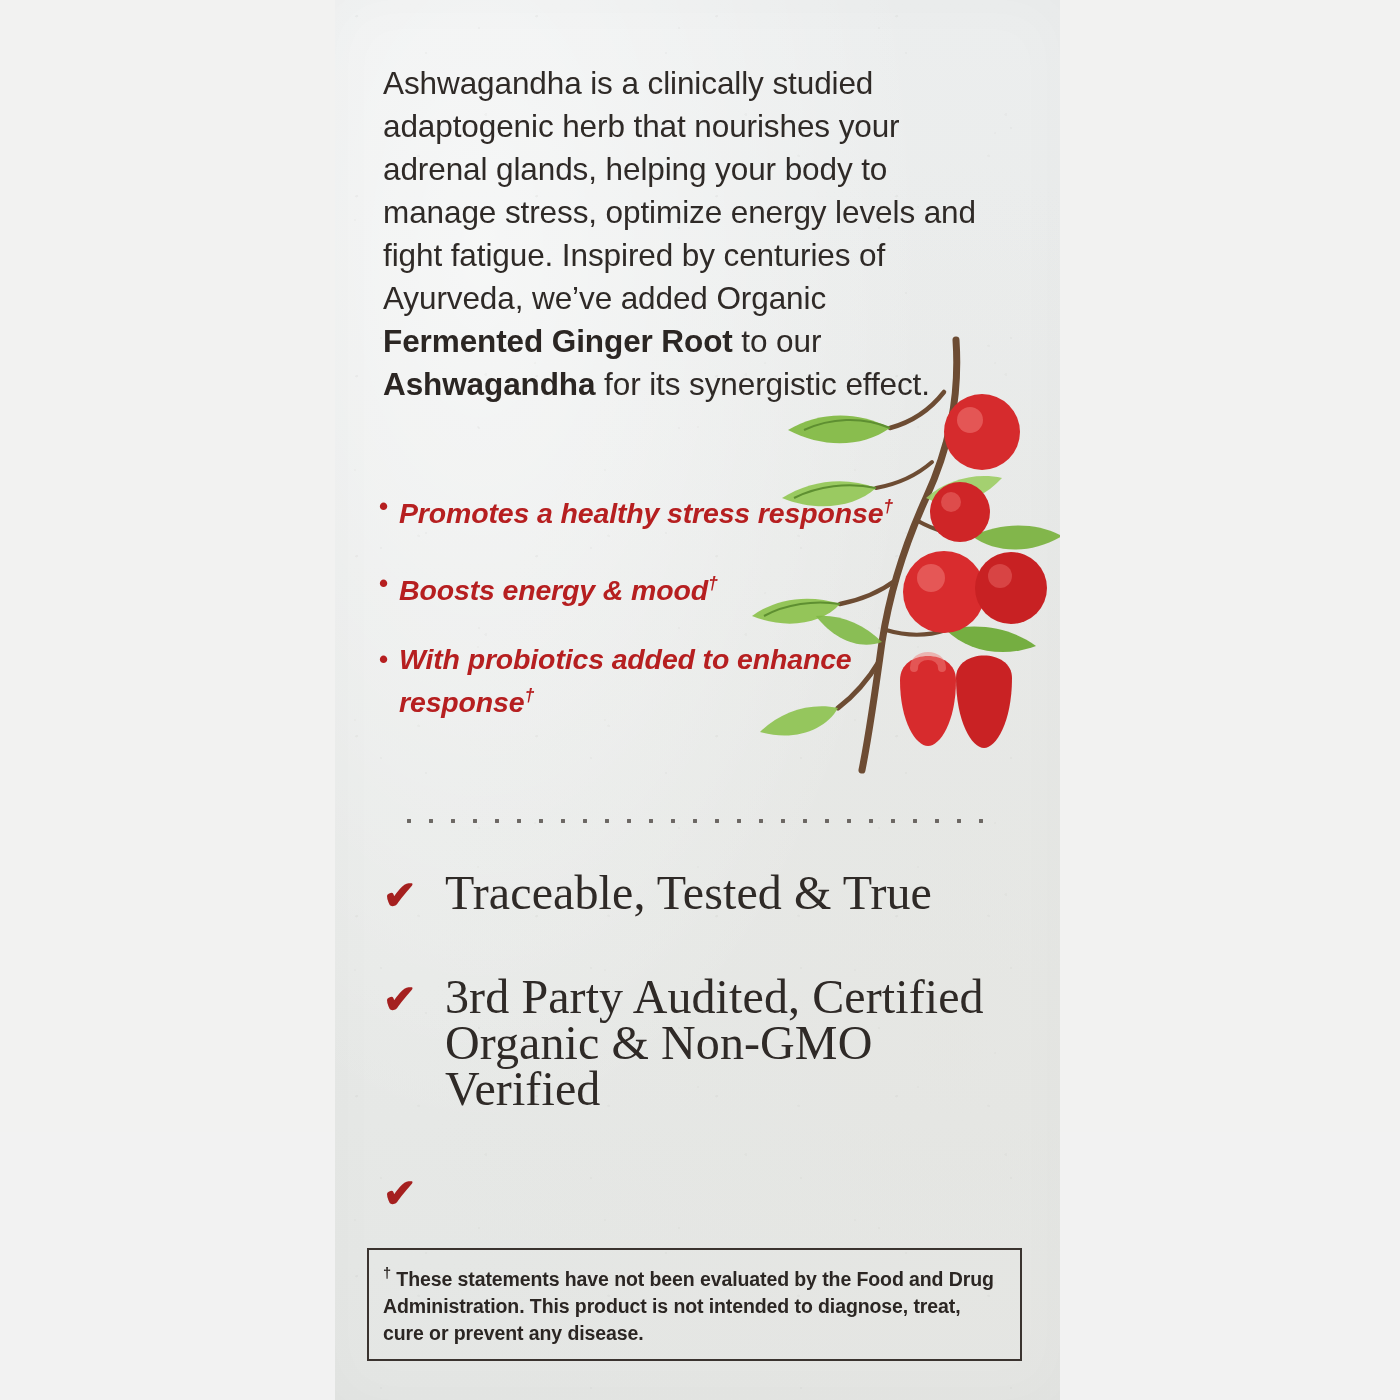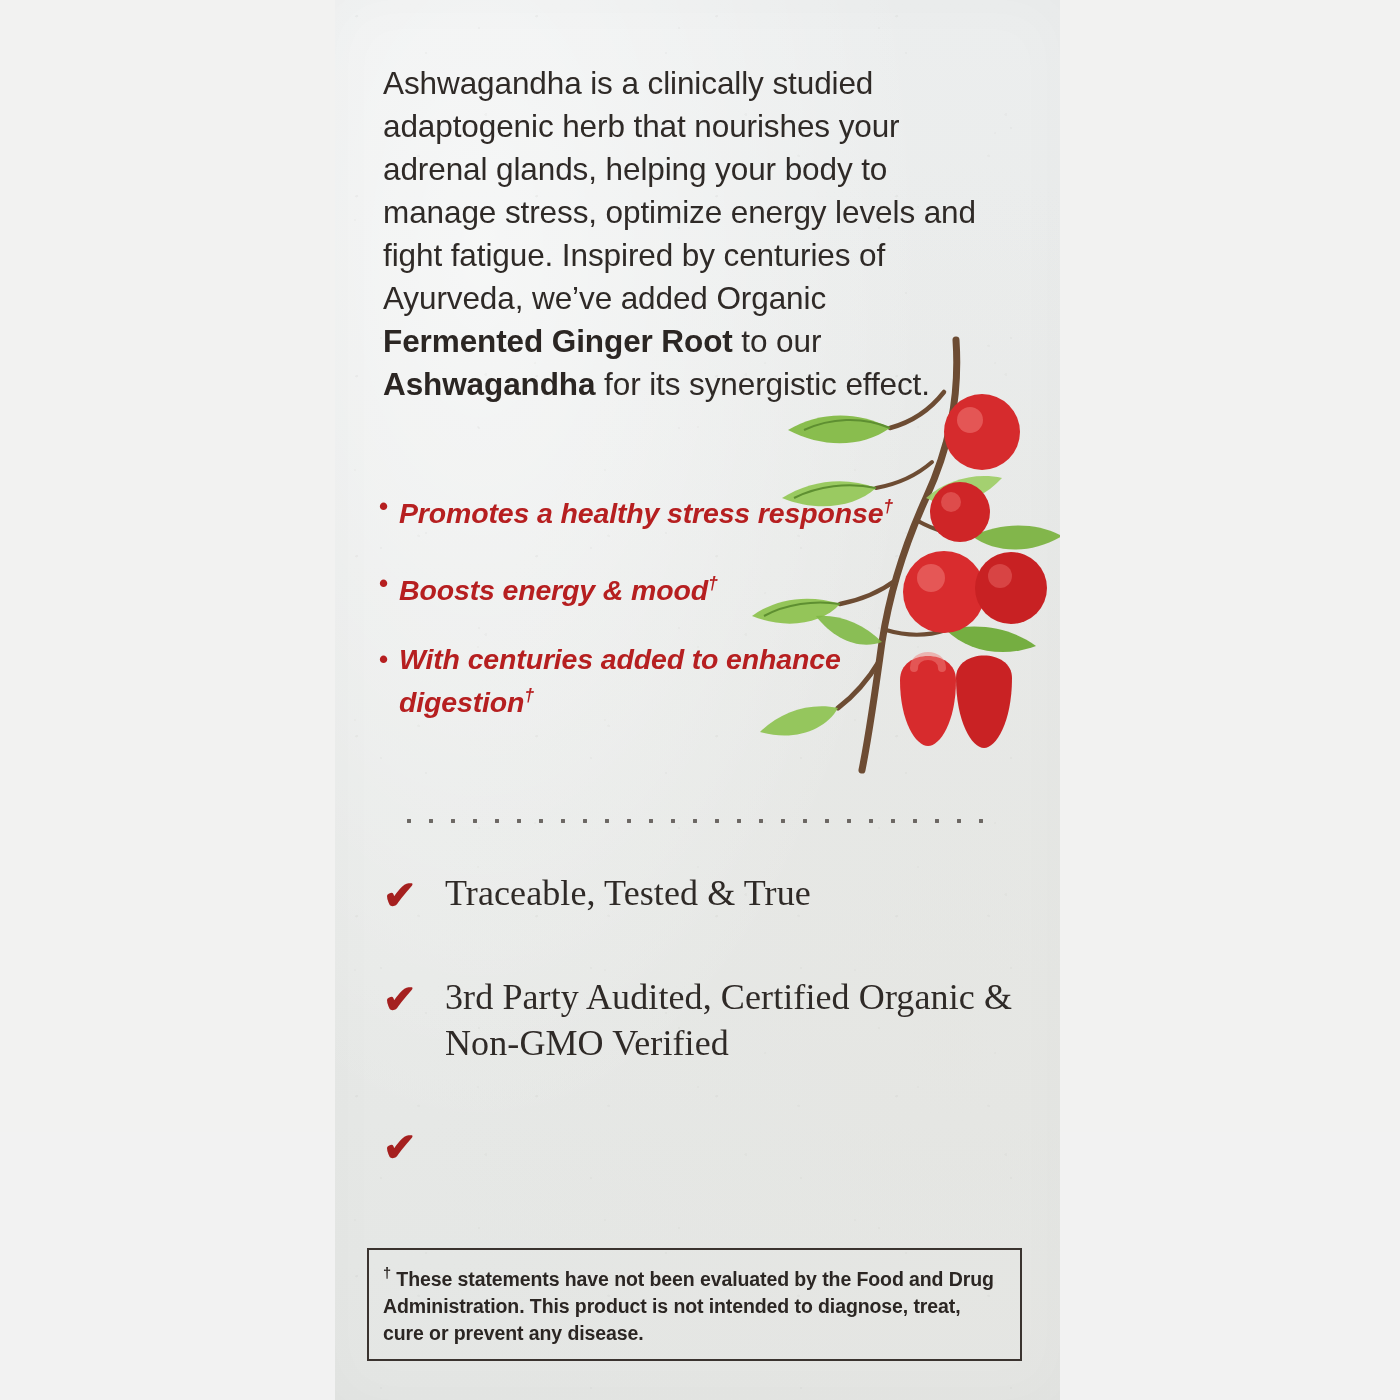--- a/index.html
+++ b/index.html
@@ -136,21 +136,21 @@
     flex: 0 0 62px;
     color: #a5201f;
     font-size: 40px;
     line-height: 46px;
     font-weight: 700;
     padding-top: 2px;
   }
   .check-row .ctext {
     flex: 1 1 auto;
     font-family: "Liberation Serif", serif;
-    font-size: 36px;
+    font-size: 48px;
     line-height: 46px;
     color: #2f2a27;
     letter-spacing: 0.1px;
   }
 
   
   #disclaimer {
     position: absolute;
     left: 32px;
     top: 1248px;
@@ -239,21 +239,21 @@
       <div class="bullet">
         <span class="dot">•</span>
         <span class="btext"><span>Promotes a healthy stress response</span><sup>†</sup></span>
       </div>
       <div class="bullet">
         <span class="dot">•</span>
         <span class="btext"><span>Boosts energy &amp; mood</span><sup>†</sup></span>
       </div>
       <div class="bullet">
         <span class="dot">•</span>
-        <span class="btext"><span>With centuries added to enhance digestion</span><sup>†</sup></span>
+        <span class="btext"><span>With probiotics added to enhance response</span><sup>†</sup></span>
       </div>
     </div>
 
     <div id="divider"></div>
 
     <div id="checks">
       <div class="check-row">
         <span class="tick">✔</span>
         <span class="ctext">Traceable, Tested &amp; True</span>
       </div>

